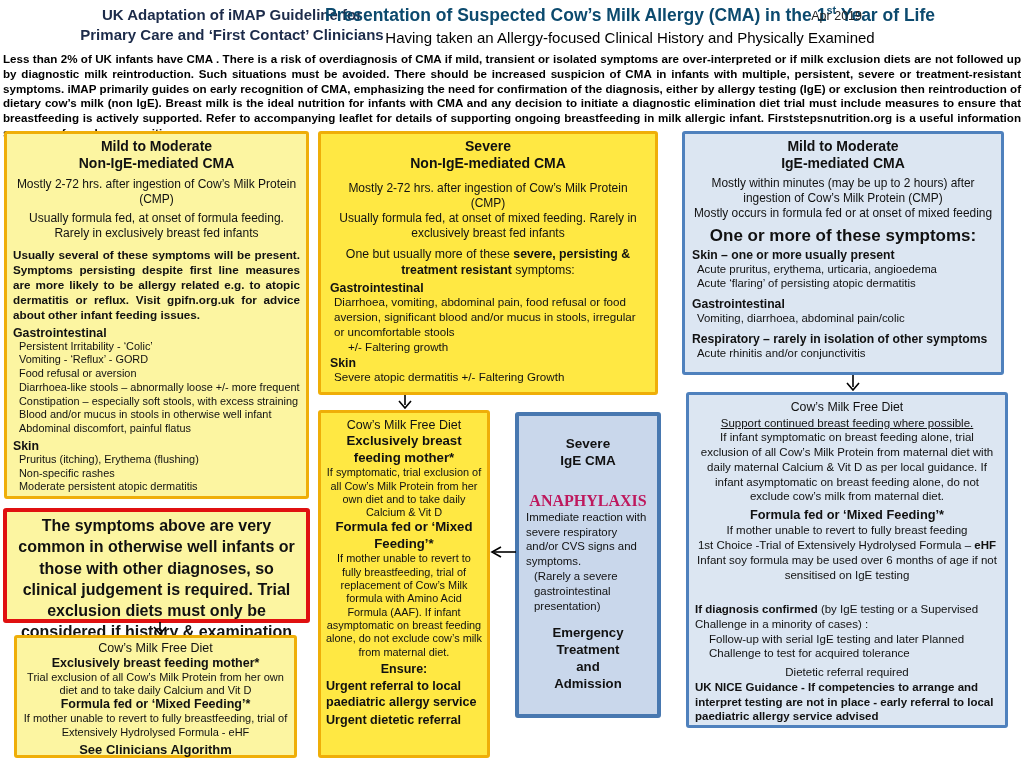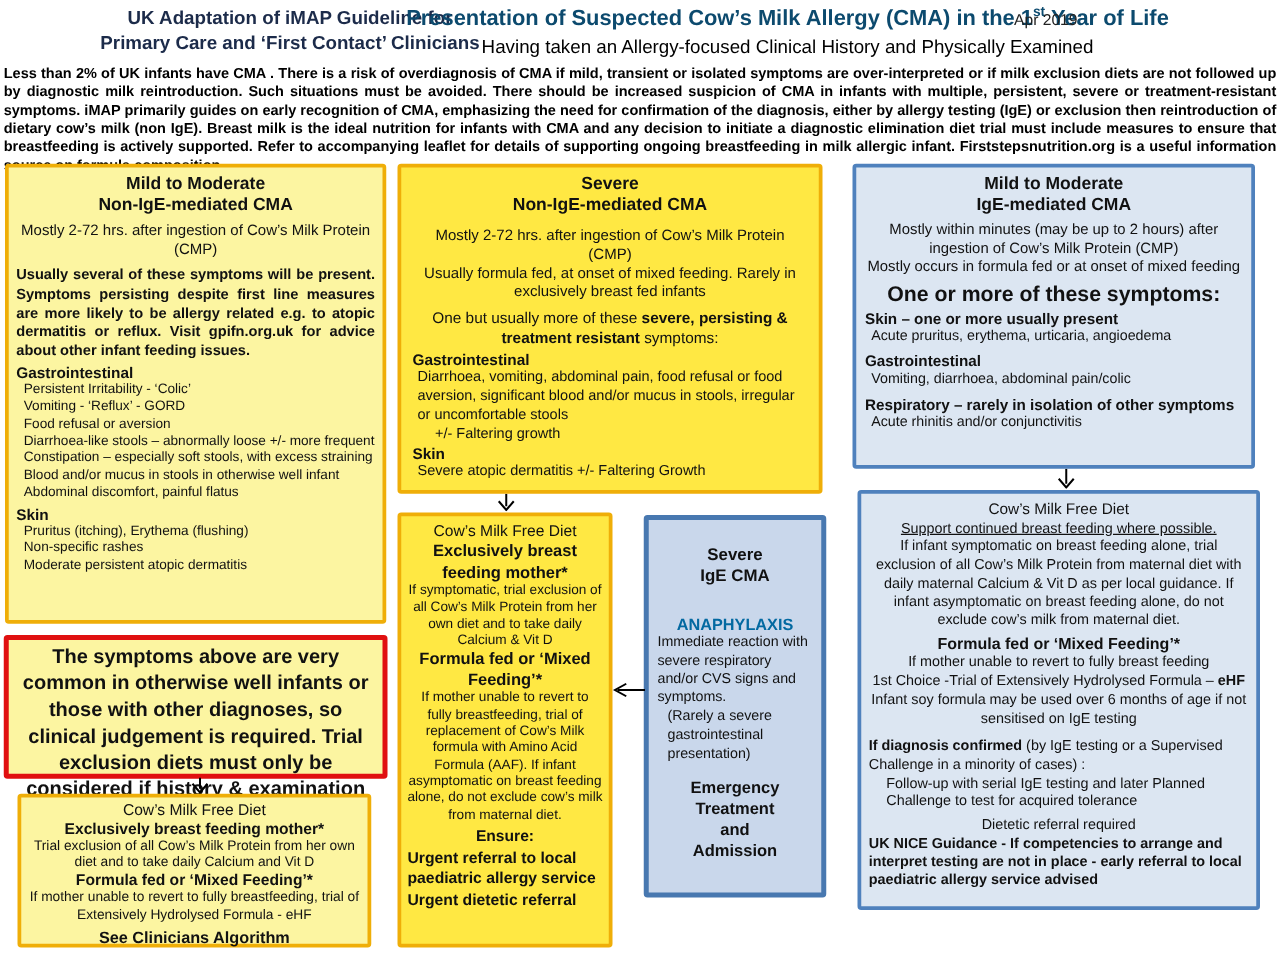--- a/index.html
+++ b/index.html
@@ -46,21 +46,21 @@
   #box2 .txt { font-size:11.6px; line-height:1.28; padding-left:4px; }
   #box2 .indent { padding-left:18px; }
   #diet-mid { left:318px; top:410px; width:172px; height:348px; padding:3px 5px;
     font-size:10.9px; line-height:1.22; text-align:center; }
   #diet-mid .t { font-size:12.5px; margin-top:2px; }
   #diet-mid .h { font-size:13.2px; font-weight:bold; line-height:1.25; }
   #diet-mid .ens { font-size:12.5px; font-weight:bold; margin-top:3px; }
   #diet-mid .ref { font-size:12.6px; font-weight:bold; text-align:left; line-height:1.25; margin-top:2px; }
   #sev-ige { left:515px; top:412px; width:146px; height:306px; padding:6px 7px; font-size:11.4px; }
   #sev-ige .t { font-weight:bold; font-size:13.5px; text-align:center; line-height:1.25; margin-top:14px; }
-  #sev-ige .ana { color:#0369a1; font-weight:bold; font-size:13px; text-align:center; margin-top:22px; }
+  #sev-ige .ana { color:#be185d; font-weight:bold; font-size:16px; text-align:center; margin-top:22px;font-family:Liberation Serif, serif; }
   #sev-ige .d { line-height:1.3; margin-top:0; }
   #sev-ige .r { line-height:1.3; padding-left:8px; }
   #sev-ige .act { font-weight:bold; font-size:13.2px; text-align:center; line-height:1.3; margin-top:10px; }
   
   #box3 { left:682px; top:131px; width:322px; height:244px; padding:2px 7px; }
   #box3 .timing { font-size:11.9px; line-height:1.25; text-align:center; margin-top:4px; }
   #box3 .lead { font-size:17px; font-weight:bold; text-align:center; margin-top:5px; }
   #box3 .sec-h { font-size:12.2px; font-weight:bold; margin-top:2px; }
   #box3 .item { font-size:11.4px; line-height:1.28; padding-left:5px; }
   #box4 { left:686px; top:392px; width:322px; height:336px; padding:3px 6px;
@@ -92,20 +92,21 @@
   <div class="abs hdr-sub">Having taken an Allergy-focused Clinical History and Physically Examined</div>
   <div class="abs hdr-date">Apr 2019</div>
   <div class="abs intro">Less than 2% of UK infants have CMA . There is a risk of overdiagnosis of CMA if mild, transient or isolated symptoms are over-interpreted or if milk exclusion diets are not followed up by diagnostic milk  reintroduction. Such situations must be avoided. There should be increased suspicion of CMA in infants with multiple, persistent, severe or treatment-resistant symptoms. iMAP primarily  guides on early recognition of CMA, emphasizing the need for confirmation of the diagnosis, either by allergy testing (IgE) or exclusion then reintroduction of dietary cow’s milk (non IgE). Breast milk is the ideal nutrition for infants with CMA and any decision to initiate a diagnostic elimination diet trial must include measures to ensure that breastfeeding is actively supported. Refer to accompanying leaflet for details of supporting ongoing breastfeeding in milk allergic infant. Firststepsnutrition.org is a useful information source on formula composition.</div>
 
   <div class="box yellow-pale" id="box1">
     <div class="box-title">
       <div>Mild to Moderate</div>
       <div>Non-IgE-mediated CMA</div>
     </div>
     <div class="timing">Mostly 2-72 hrs. after ingestion of Cow’s Milk Protein (CMP)</div>
+    <div class="timing">Usually formula fed, at onset of formula feeding. Rarely in exclusively breast fed infants</div>
     <div class="note">Usually several of these symptoms will be present. Symptoms persisting despite first line measures are more likely to be allergy related e.g. to atopic dermatitis or reflux. Visit gpifn.org.uk for advice about other infant feeding issues.</div>
     <div class="sec-h">Gastrointestinal</div>
     <div class="item">Persistent Irritability - ‘Colic’</div>
     <div class="item">Vomiting - ‘Reflux’ - GORD</div>
     <div class="item">Food refusal or aversion</div>
     <div class="item">Diarrhoea-like stools – abnormally loose +/- more frequent</div>
     <div class="item">Constipation – especially soft stools, with excess straining</div>
     <div class="item">Blood and/or mucus in stools in otherwise well infant</div>
     <div class="item">Abdominal discomfort, painful flatus</div>
     <div class="sec-h">Skin</div>
@@ -195,20 +196,21 @@
   <div class="box blue-light" id="box3">
     <div class="box-title">
       <div>Mild to Moderate</div>
       <div>IgE-mediated CMA</div>
     </div>
     <div class="timing">Mostly within minutes (may be up to 2 hours) after ingestion  of Cow’s Milk Protein (CMP)</div>
     <div class="timing" style="margin-top:0;">Mostly occurs in formula fed or at onset of mixed feeding</div>
     <div class="lead">One or more of these symptoms:</div>
     <div class="sec-h">Skin – one or more usually present</div>
     <div class="item">Acute pruritus, erythema, urticaria, angioedema</div>
+    <div class="item">Acute ‘flaring’ of persisting atopic dermatitis</div>
     <div class="sec-h" style="margin-top:6px;">Gastrointestinal</div>
     <div class="item">Vomiting, diarrhoea, abdominal pain/colic</div>
     <div class="sec-h" style="margin-top:6px;">Respiratory – rarely in isolation  of other symptoms</div>
     <div class="item">Acute rhinitis and/or conjunctivitis</div>
   </div>
 
   <div class="abs arrow" style="left:845px; top:375px;">
     <svg width="16" height="16" viewBox="0 0 16 16">
         <line x1="8" y1="0" x2="8" y2="12" stroke="#000" stroke-width="1.6"></line>
         <polyline points="2,8 8,15 14,8" fill="none" stroke="#000" stroke-width="1.6"></polyline>
@@ -218,21 +220,21 @@
   <div class="box blue-light" id="box4">
     <div class="t">Cow’s Milk Free Diet</div>
     <div class="sup">Support continued breast feeding where possible.</div>
     <div class="body">If infant symptomatic on breast feeding alone, trial exclusion of all Cow’s Milk Protein from maternal diet with daily maternal Calcium &amp; Vit D as per local guidance. If infant asymptomatic on breast feeding alone, do not exclude cow’s milk from maternal diet.</div>
     <div class="h">Formula fed or ‘Mixed Feeding’*</div>
     <div class="ctr">If mother unable to revert to fully breast feeding</div>
     <div class="ctr">
       <span>1st Choice -Trial of Extensively Hydrolysed Formula – </span><span class="b">eHF</span>
     </div>
     <div class="ctr">Infant soy formula may be used over 6 months of age if not sensitised on IgE testing</div>
-    <div class="lft" style="margin-top:8px;">
+    <div class="lft" style="margin-top:20px;">
       <span class="b">If diagnosis confirmed </span><span>(by IgE testing or a Supervised Challenge in a minority of cases) :</span>
     </div>
     <div class="lft ind">Follow-up with serial IgE testing and later Planned Challenge to test for acquired tolerance</div>
     <div class="ctr" style="margin-top:4px;">Dietetic referral required</div>
     <div class="lft b">UK NICE Guidance - If competencies to arrange and interpret testing are not in place - early referral to local paediatric allergy service advised</div>
   </div>
 
   <div class="abs footnote">* Actively support continued  breastfeeding (see over)</div>
   <div class="abs footer">iMAP was developed without  any funding or support  from industry  but note that authors do make declarations  of interest.</div>
 

